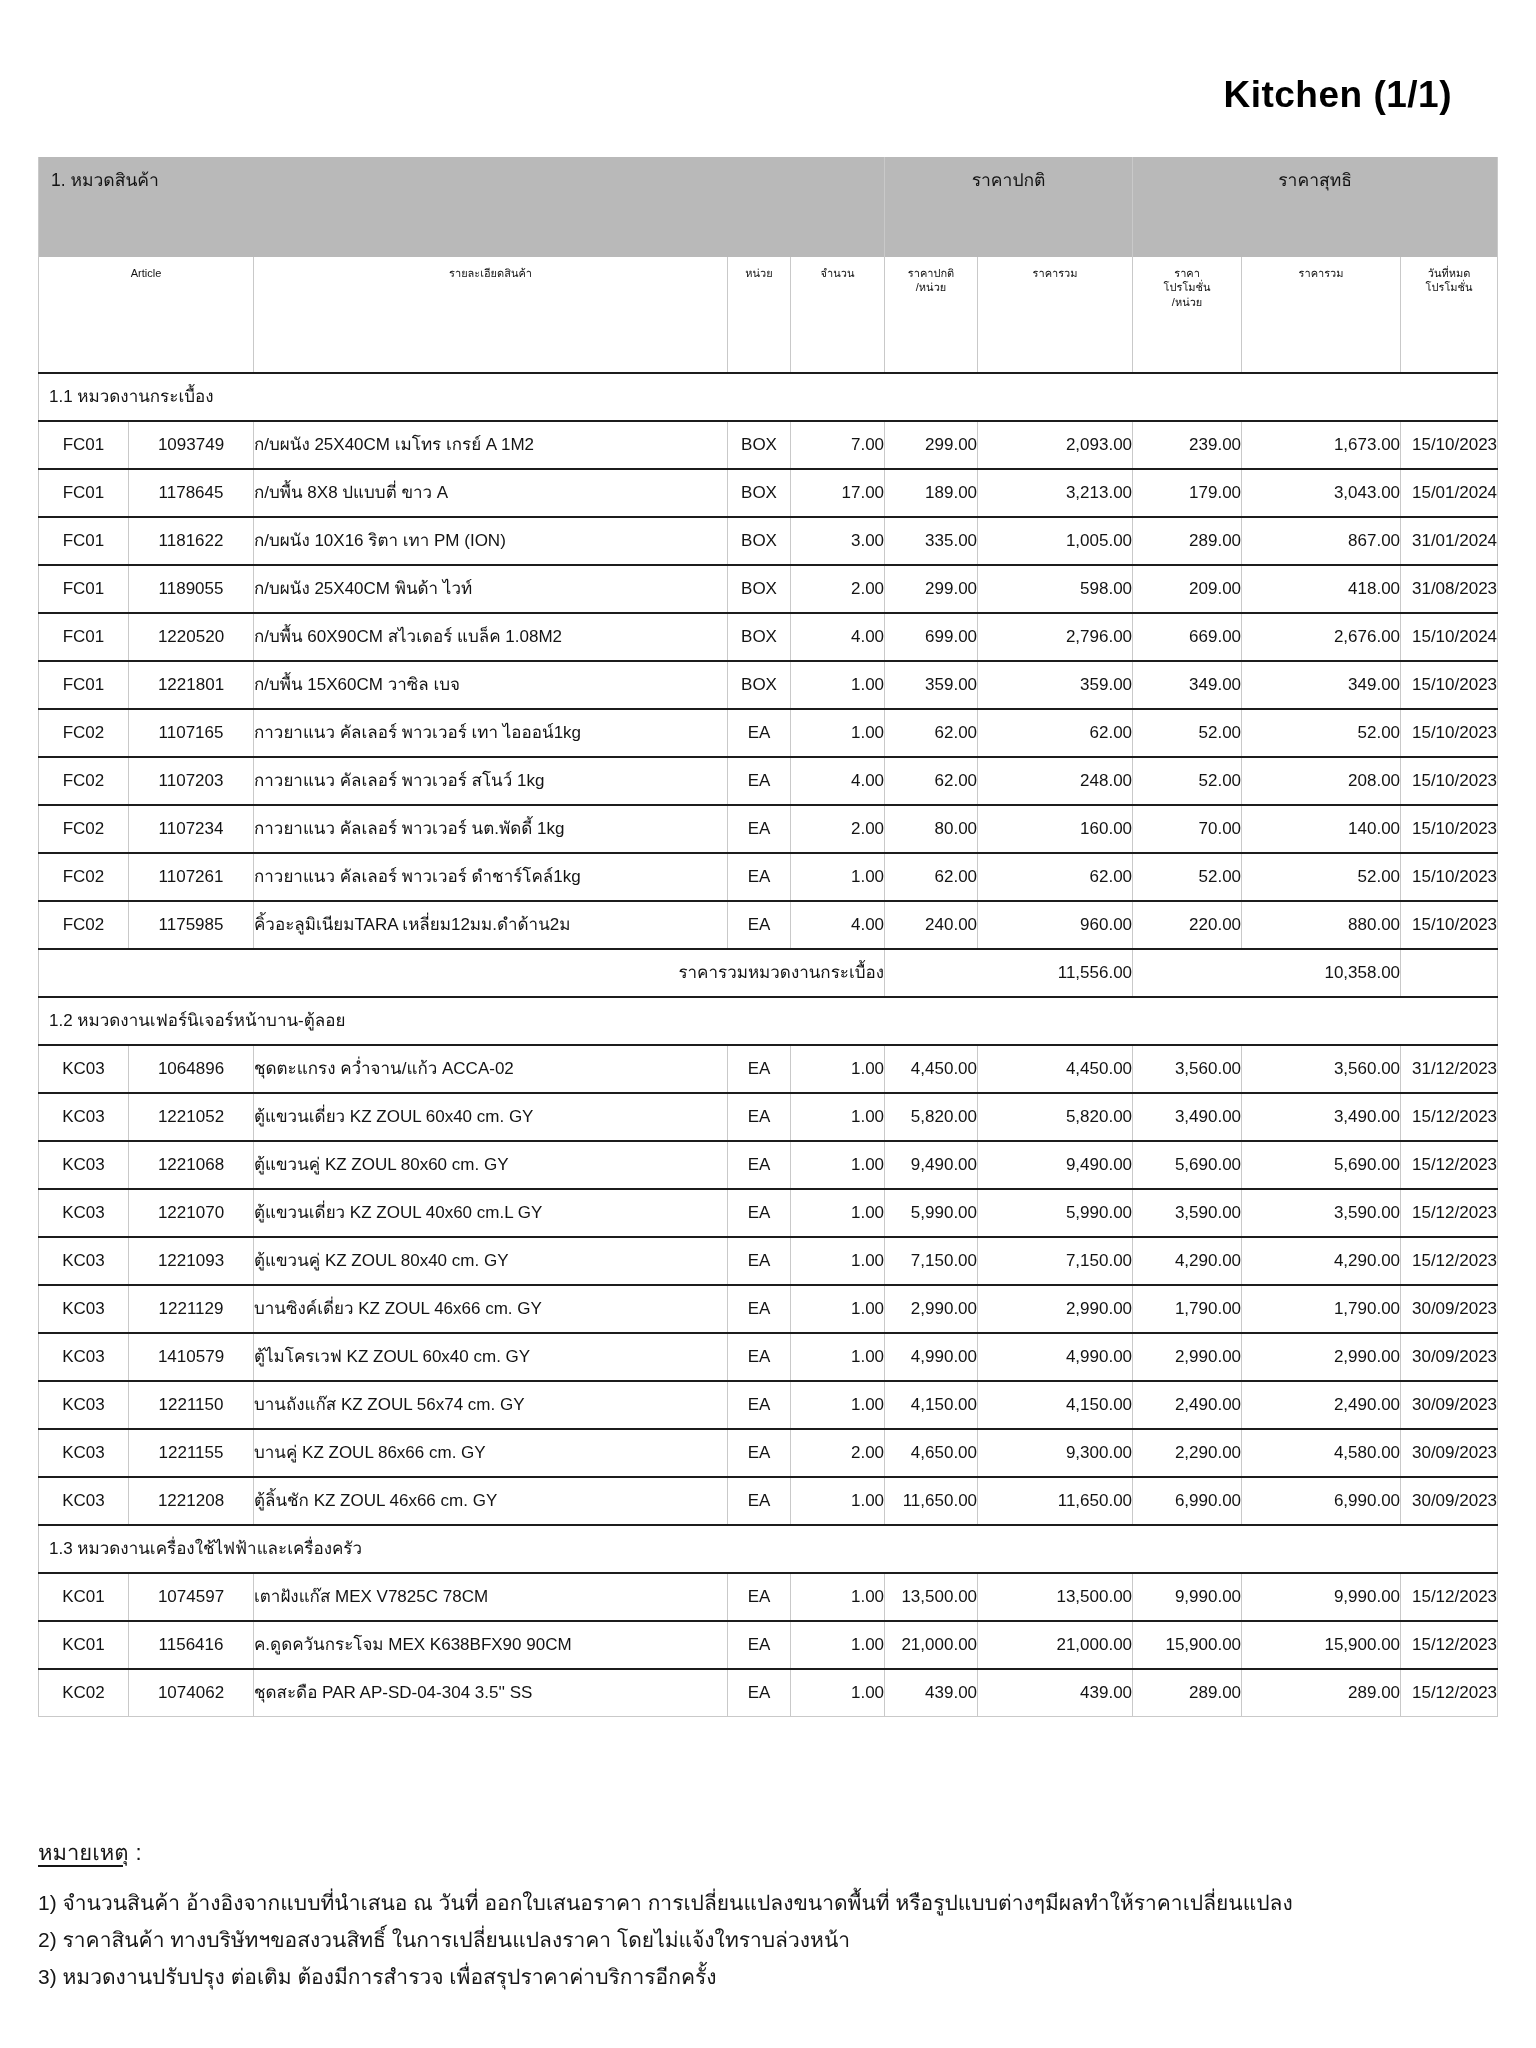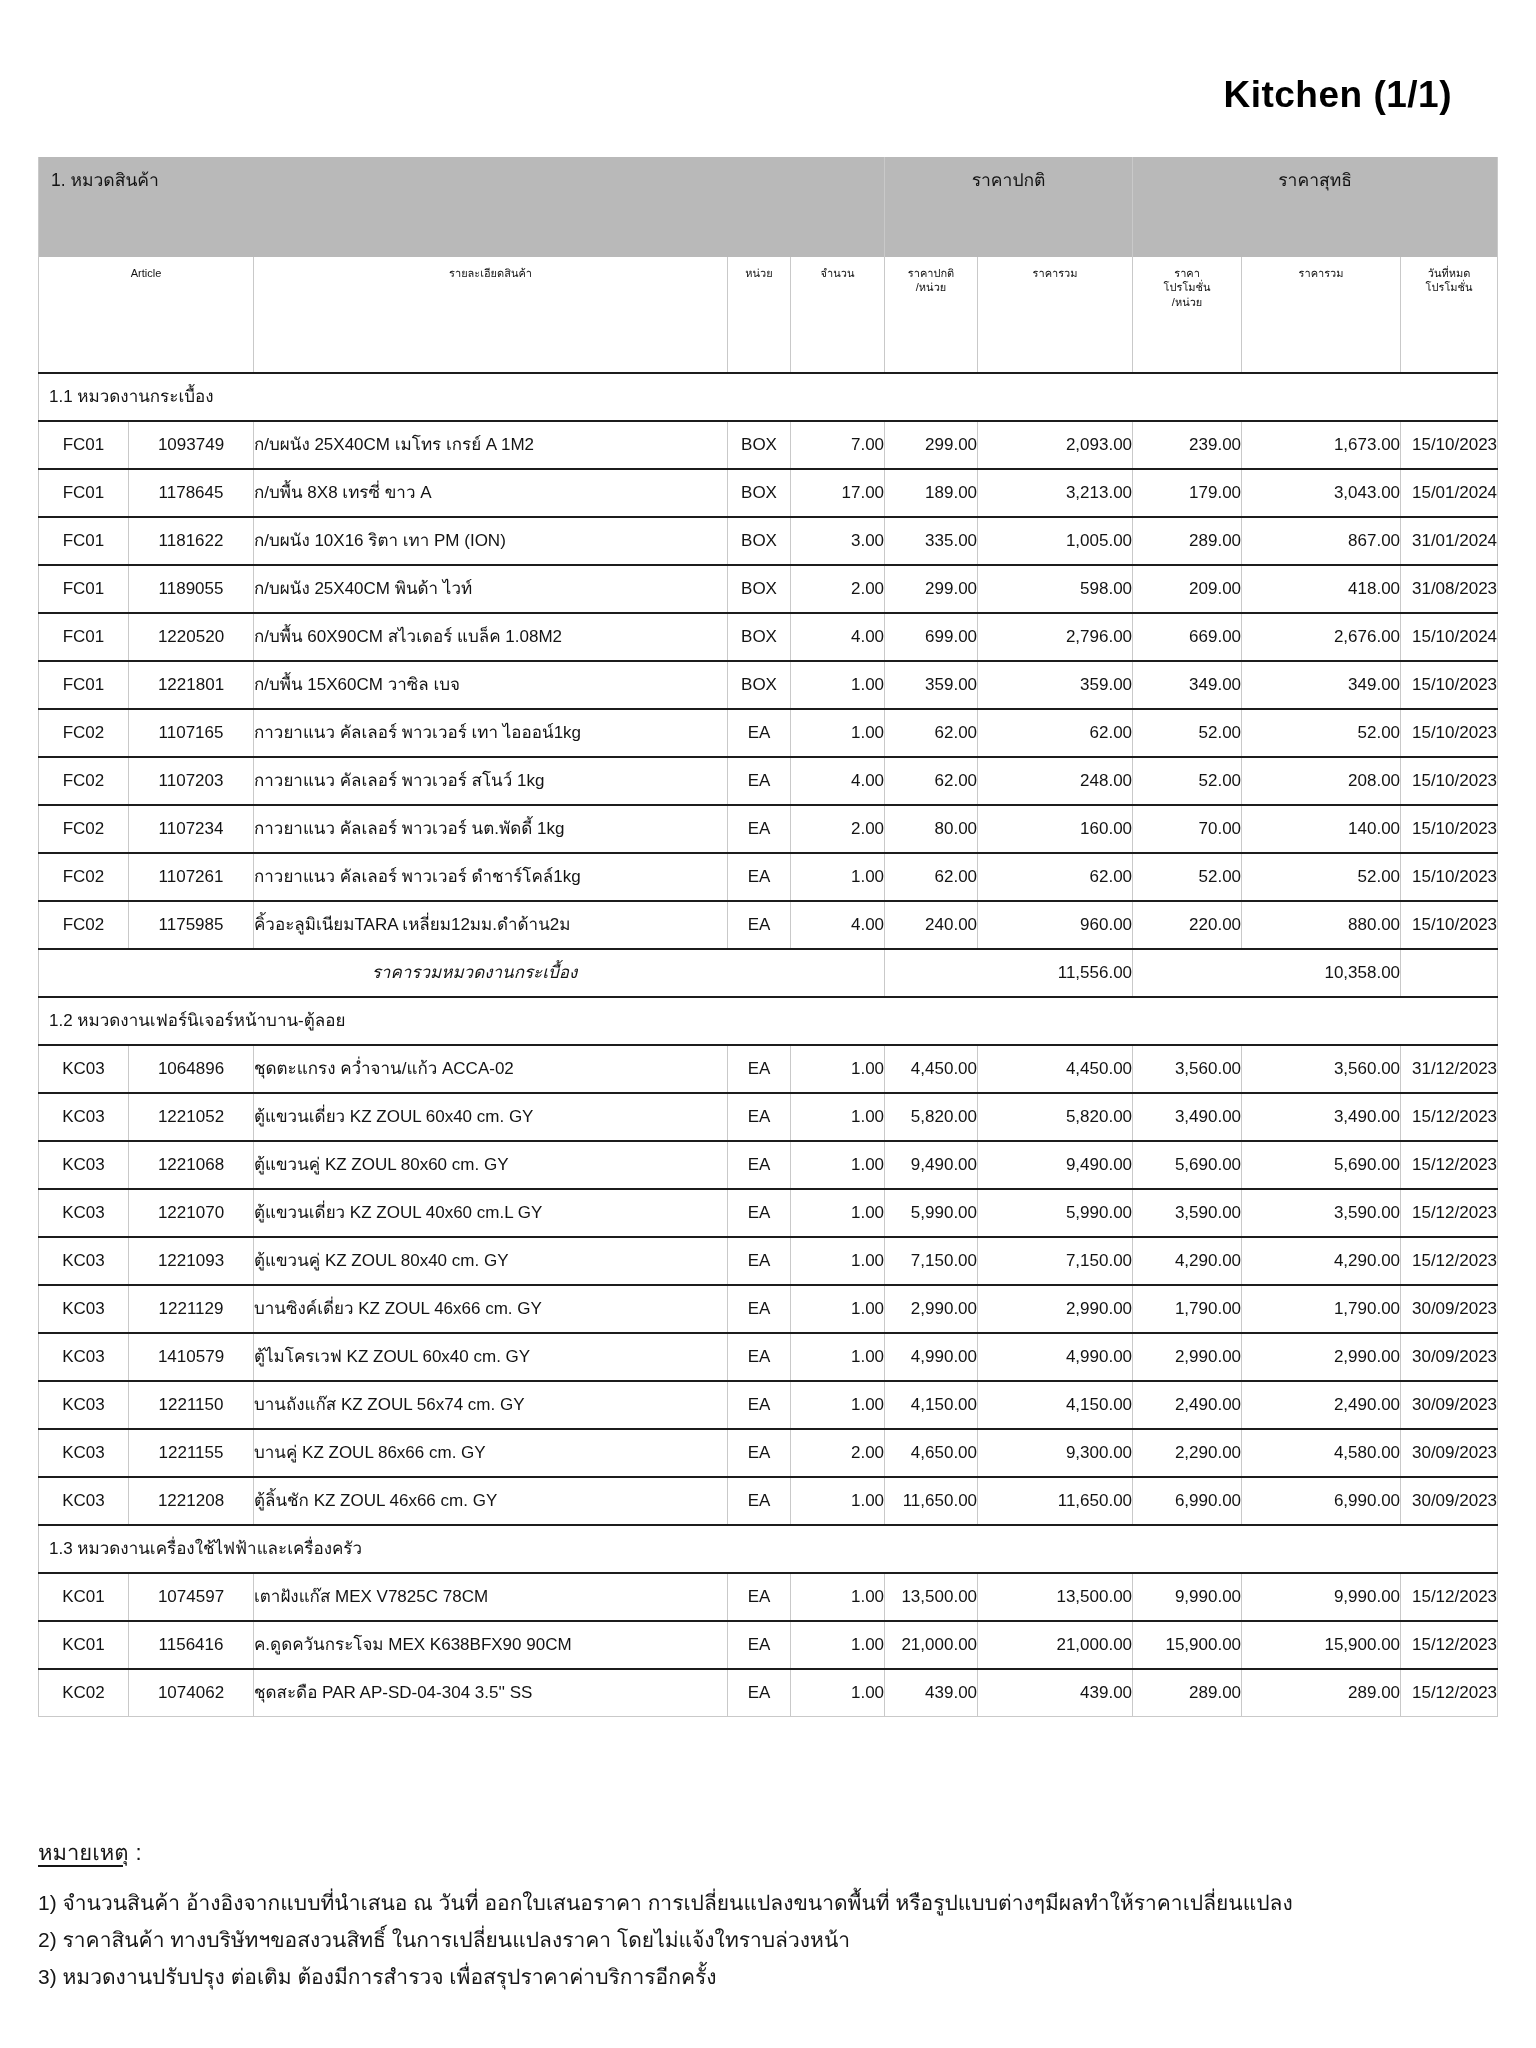--- a/index.html
+++ b/index.html
@@ -29,21 +29,21 @@
   thead tr.group-row th.g-left{text-align:left;padding-left:12px;}
   thead tr.group-row th.g-mid,thead tr.group-row th.g-right{text-align:center;}
   thead tr.col-row th{
     height:106px;vertical-align:top;padding-top:9px;
     font-weight:normal;text-align:center;white-space:pre-line;font-size:11px;
   }
   tbody tr{border-top:2px solid #1c1c1c;}
   tbody tr:last-child{border-bottom:1px solid #c9c9c9;}
   tbody td{height:46px;vertical-align:middle;}
   tr.section-row td{text-align:left;padding-left:10px;}
-  tr.summary-row td.label{text-align:center;padding-left:26px;font-style:italic;}
+  tr.summary-row td.label{text-align:right;padding-left:26px;}
   td.c-code,td.c-num,td.c-unit{text-align:center;}
   td.c-desc{text-align:left;padding-left:8px;}
   td.c-qty{text-align:right;padding-right:8px;}
   td.c-p,td.c-t,td.c-pp,td.c-pt{text-align:right;padding-right:5px;}
   td.c-date{text-align:right;padding-right:3px;}
 
   .notes{position:absolute;left:38px;top:1835px;width:1440px;color:#161616;}
   .notes-heading{font-size:22px;margin-bottom:14px;}
   .notes-heading .u{text-decoration:underline;text-underline-offset:5px;}
   .notes-heading .colon{margin-left:7px;}
@@ -106,21 +106,21 @@
           <td class="c-qty">7.00</td>
           <td class="c-p">299.00</td>
           <td class="c-t">2,093.00</td>
           <td class="c-pp">239.00</td>
           <td class="c-pt">1,673.00</td>
           <td class="c-date">15/10/2023</td>
         </tr>
         <tr class="data-row">
           <td class="c-code">FC01</td>
           <td class="c-num">1178645</td>
-          <td class="c-desc">ก/บพื้น 8X8 เทรซี่ ขาว A</td>
+          <td class="c-desc">ก/บพื้น 8X8 ปแบบตี่ ขาว A</td>
           <td class="c-unit">BOX</td>
           <td class="c-qty">17.00</td>
           <td class="c-p">189.00</td>
           <td class="c-t">3,213.00</td>
           <td class="c-pp">179.00</td>
           <td class="c-pt">3,043.00</td>
           <td class="c-date">15/01/2024</td>
         </tr>
         <tr class="data-row">
           <td class="c-code">FC01</td>

